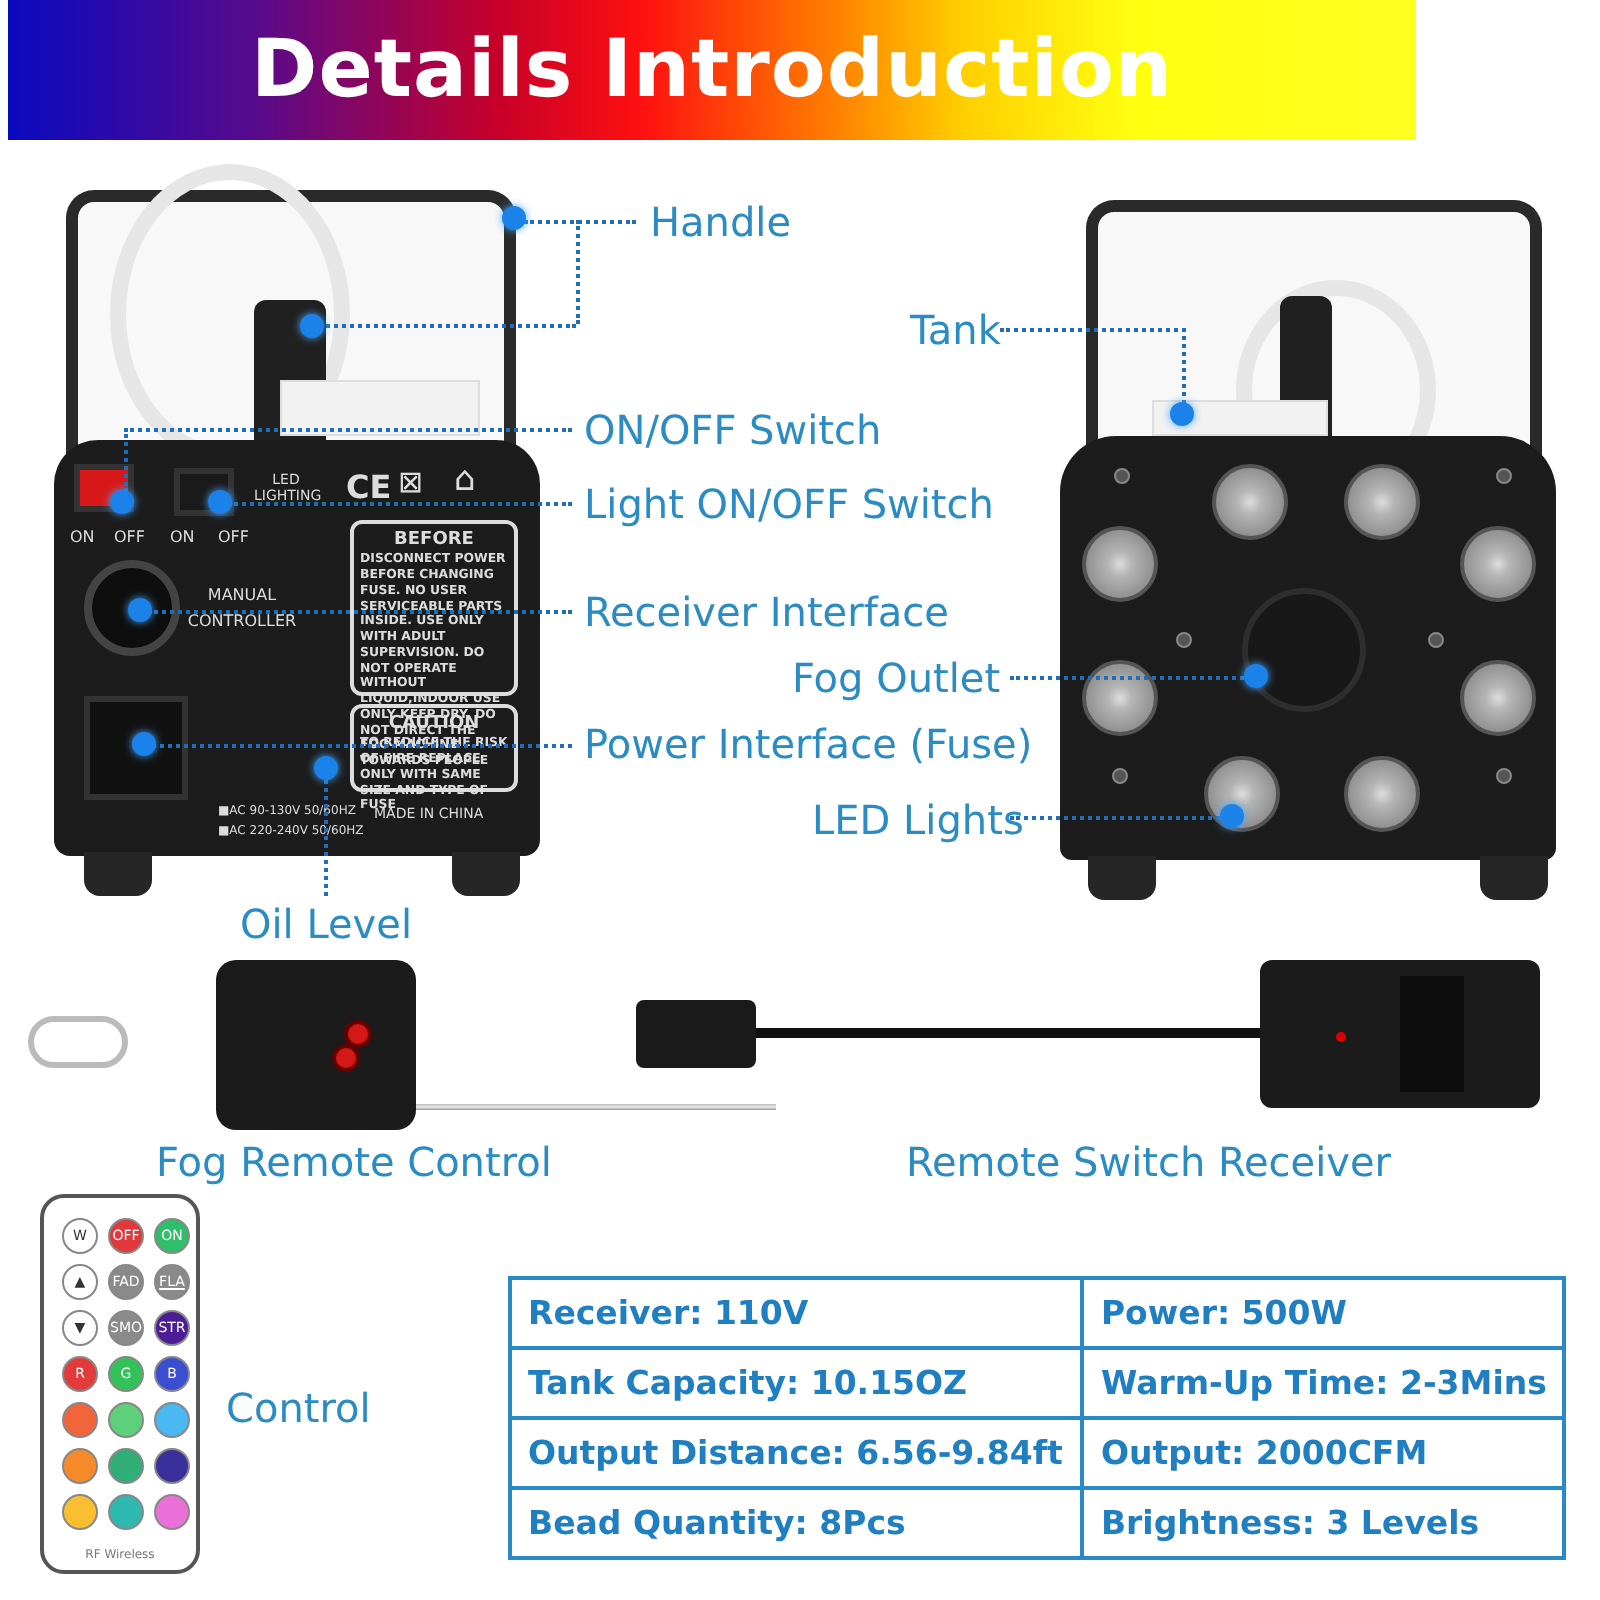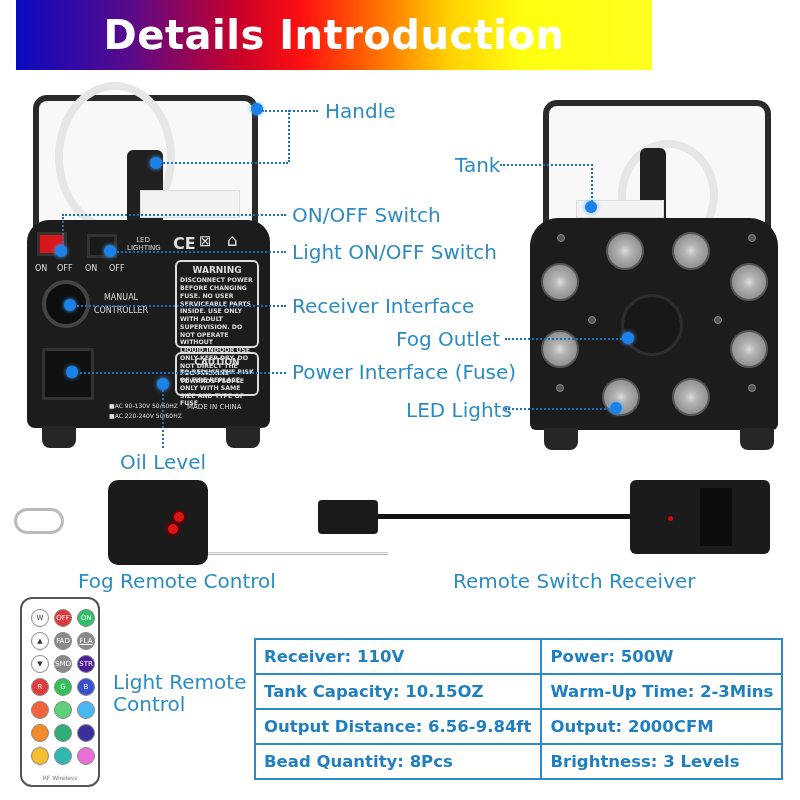--- a/index.html
+++ b/index.html
@@ -1,18 +1,18 @@
 <!DOCTYPE html>
 <html><head>
 <meta charset="utf-8">
 <style>
   * { box-sizing: border-box; margin: 0; padding: 0; }
   body { width: 800px; height: 800px; background: #fff; position: relative; overflow: hidden;
          font-family: "DejaVu Sans", sans-serif; }
-  .banner { position: absolute; left: 16px; top: 0; width: 636px; height: 70px;
+  .banner { position: absolute; left: 4px; top: 0; width: 704px; height: 70px;
     background: linear-gradient(90deg, #0a0ac0 0%, #5a0a8a 18%, #c80028 35%, #ff1010 45%, #ff7a00 58%, #ffd000 68%, #ffff10 80%, #ffff20 100%);
     display: flex; align-items: center; justify-content: center; }
   .banner-title { color: #fff; font-size: 40px; font-weight: bold; letter-spacing: 0.5px;
     font-family: "DejaVu Sans", sans-serif; }
   .label { position: absolute; color: #2b8cc4; font-size: 20px; white-space: nowrap;
     font-family: "DejaVu Sans", sans-serif; }
   .dot { position: absolute; width: 12px; height: 12px; border-radius: 50%; background: #1a82e8;
     box-shadow: 0 0 4px #4aa8ff; z-index: 5; }
   .dline { position: absolute; border-top: 2px dotted #1f6fb8; z-index: 4; }
   .vline { position: absolute; border-left: 2px dotted #1f6fb8; z-index: 4; }
@@ -77,21 +77,21 @@
     <span class="sw-small" style="left:200px;top:10px;font-size:17px;">⌂</span>
 
     <div class="xlr" style="left:15px;top:60px;"></div>
     <span class="sw-small" style="left:64px;top:72px;width:60px;font-size:8px;text-align:center;line-height:1.6;">MANUAL CONTROLLER</span>
 
     <div class="power" style="left:15px;top:128px;"></div>
     <span class="sw-small" style="left:82px;top:182px;font-size:6px;">■AC 90-130V 50/60HZ</span>
     <span class="sw-small" style="left:82px;top:192px;font-size:6px;">■AC 220-240V 50/60HZ</span>
 
     <div class="box-text" style="left:148px;top:40px;width:84px;height:88px;">
-      <div class="h">WARNING</div>
+      <div class="h">BEFORE</div>
       <div>DISCONNECT POWER BEFORE CHANGING FUSE. NO USER SERVICEABLE PARTS INSIDE. USE ONLY WITH ADULT SUPERVISION. DO NOT OPERATE WITHOUT LIQUID,INDOOR USE ONLY KEEP DRY. DO NOT DIRECT THE FOG MACHINE TOWARDS PEOPLE</div>
     </div>
     <div class="box-text" style="left:148px;top:132px;width:84px;height:44px;">
       <div class="h">CAUTION</div>
       <div>TO REDUCE THE RISK OF FIRE REPLACE ONLY WITH SAME SIZE AND TYPE OF FUSE</div>
     </div>
     <span class="sw-small" style="left:160px;top:183px;font-size:7px;">MADE IN CHINA</span>
   </div>
   <div class="foot" style="left:42px;top:426px;"></div>
   <div class="foot" style="left:226px;top:426px;"></div>
@@ -202,21 +202,21 @@
     <div class="rbtn" style="left: 55px; top: 102px; background: rgb(74, 184, 240); color: rgb(255, 255, 255);"></div>
     <div class="rbtn" style="left: 9px; top: 125px; background: rgb(245, 138, 42); color: rgb(255, 255, 255);"></div>
     <div class="rbtn" style="left: 32px; top: 125px; background: rgb(47, 174, 120); color: rgb(255, 255, 255);"></div>
     <div class="rbtn" style="left: 55px; top: 125px; background: rgb(59, 47, 154); color: rgb(255, 255, 255);"></div>
     <div class="rbtn" style="left: 9px; top: 148px; background: rgb(248, 192, 48); color: rgb(255, 255, 255);"></div>
     <div class="rbtn" style="left: 32px; top: 148px; background: rgb(47, 184, 176); color: rgb(255, 255, 255);"></div>
     <div class="rbtn" style="left: 55px; top: 148px; background: rgb(232, 112, 216); color: rgb(255, 255, 255);"></div>
     <div class="rf">RF Wireless</div>
   </div>
 <span class="label" style="left:113px;top:671px;line-height:1.1;">
-  <span>Light Remote</span><br>
+  <br>
   <span>Control</span>
 </span>
 
 <table class="spec">
   <tbody>
     <tr>
       <td>Receiver: 110V</td>
       <td>Power: 500W</td>
     </tr>
     <tr>

